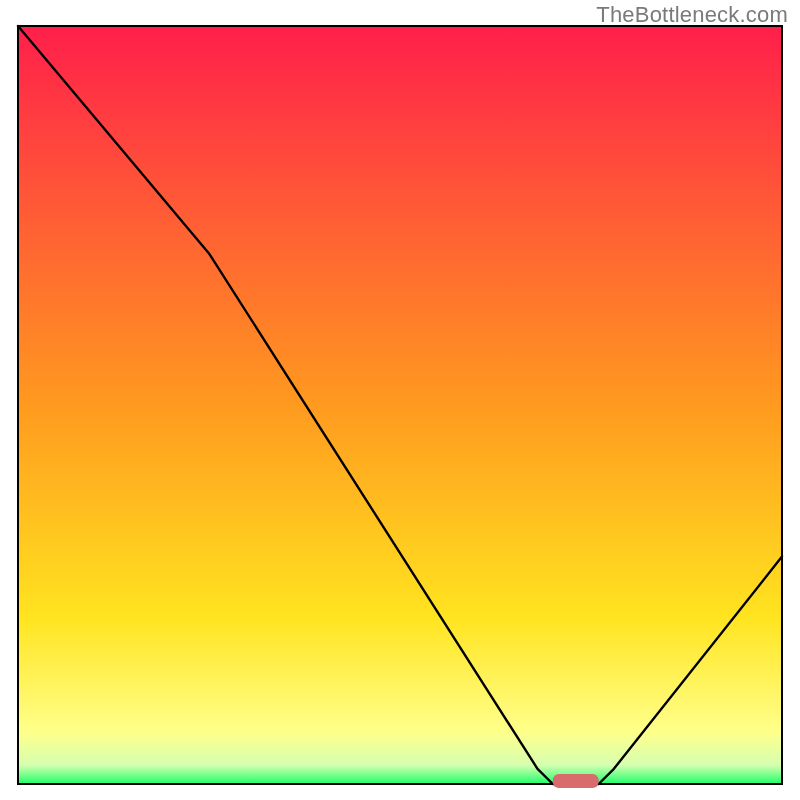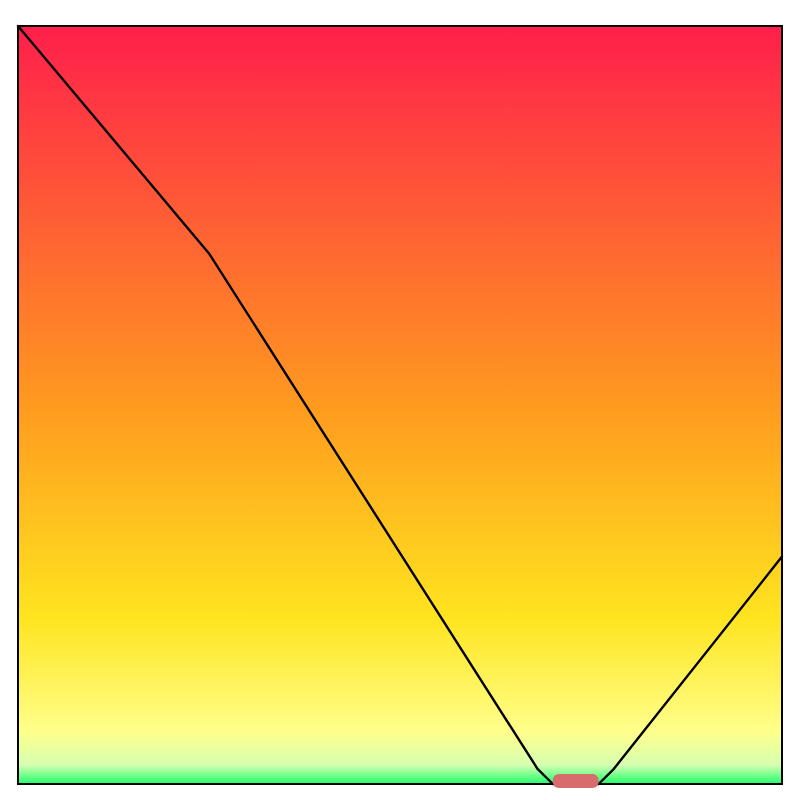--- a/index.html
+++ b/index.html
@@ -27,20 +27,21 @@
     user-select: none;
   }
   svg.chart {
     display: block;
   }
 </style>
 </head>
 <body>
 
 <div class="chart-wrap">
+  <div class="watermark">TheBottleneck.com</div>
 
   <svg class="chart" width="800" height="800" viewBox="0 0 800 800">
     <defs>
       <linearGradient id="bg-grad" x1="0" y1="0" x2="0" y2="1">
 
       <stop offset="0%" stop-color="#ff1f4b"></stop>
           <stop offset="50%" stop-color="#ff9a1f"></stop>
           <stop offset="78%" stop-color="#ffe41f"></stop>
           <stop offset="93%" stop-color="#ffff8a"></stop>
           <stop offset="97.5%" stop-color="#d6ffb0"></stop>

